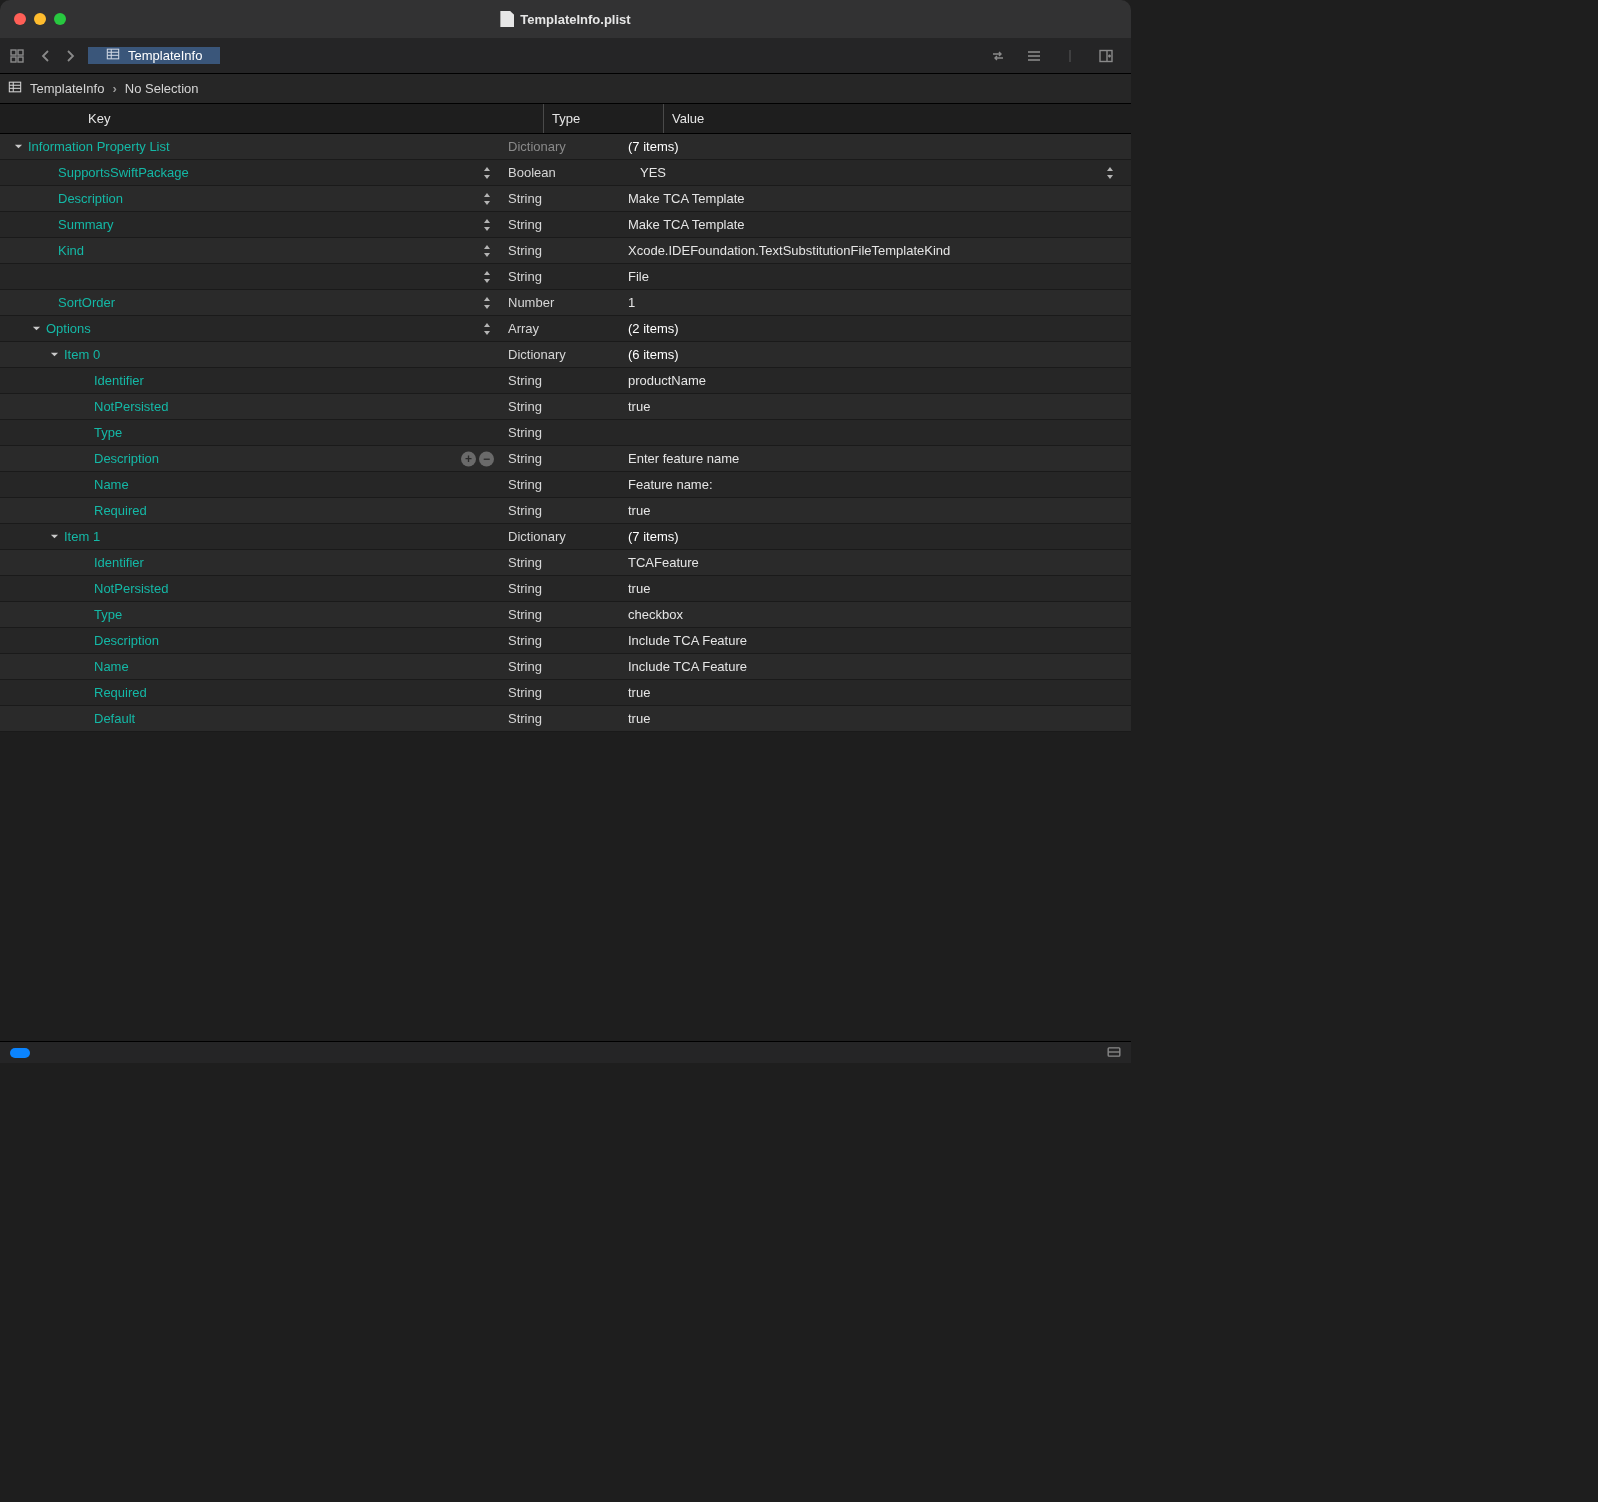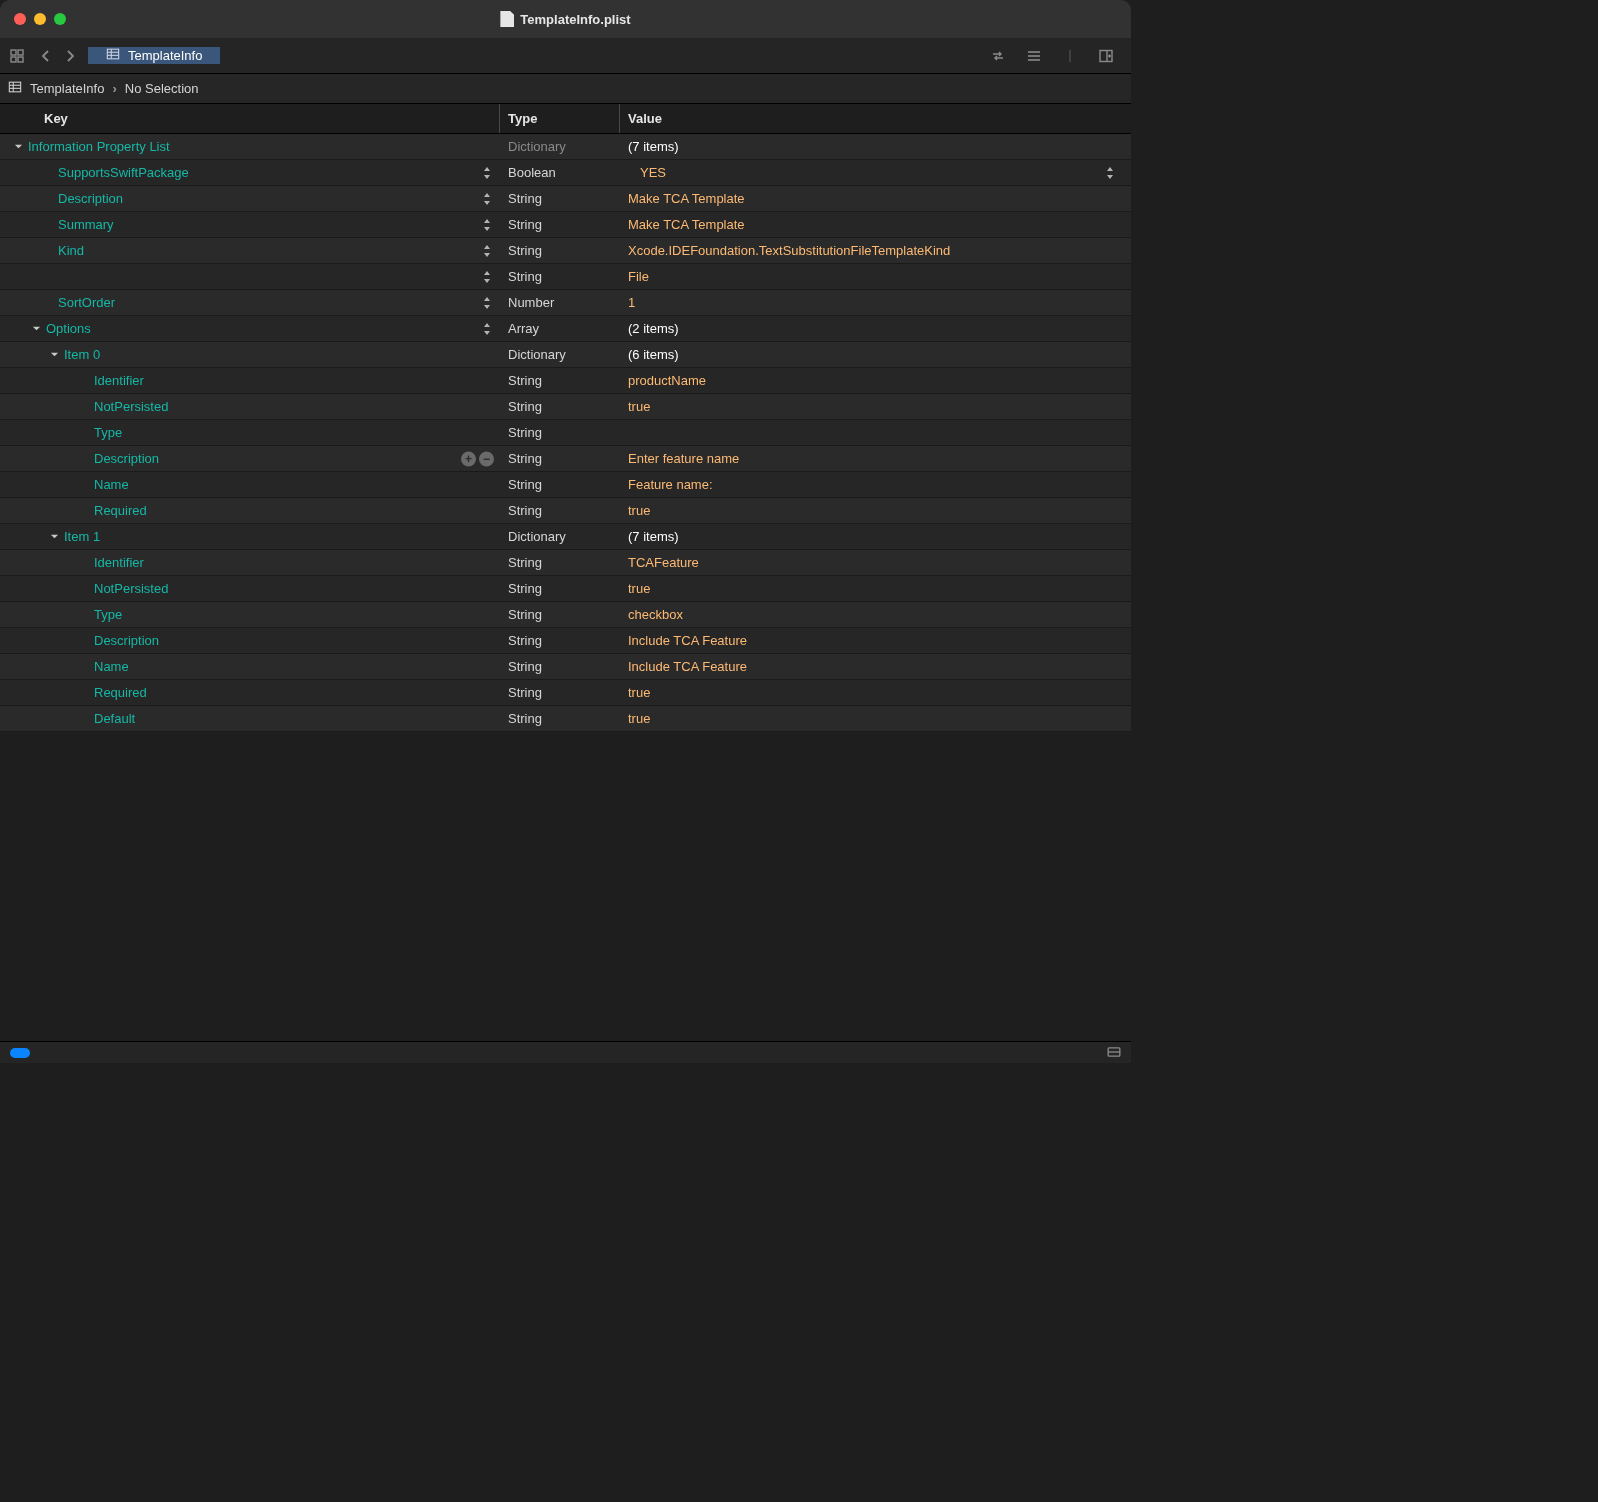--- a/index.html
+++ b/index.html
@@ -113,23 +113,24 @@
     }
     .header-row, .row {
       display: grid;
       grid-template-columns: 500px 120px 1fr;
       align-items: center;
       height: 26px;
     }
     .header-row {
       background: #1e1e1e;
       height: 30px;
-      font-weight: 700;
+      font-weight: 400;
       color: #e6e6e6;
       border-bottom: 1px solid #000;
+      padding-left: 44px;
     }
     .header-row .cell {
       height: 100%;
       display: flex;
       align-items: center;
       border-right: 1px solid #4a4a4a;
       padding-left: 8px;
     }
     .header-row .cell:last-child { border-right: none; }
     .header-row .cell.key { padding-left: 44px; }
@@ -148,21 +149,21 @@
       padding-left: 8px;
       overflow: hidden;
       white-space: nowrap;
     }
     .row .cell.key {
       position: relative;
       padding-right: 24px;
     }
     .row .cell.type { color: #d6d6d6; }
     .row .cell.type.dim { color: #8a8a8a; }
-    .row .cell.value { color: #fdba74; }
+    .row .cell.value { color: #e5e5e5; }
     .row .cell.value.dim { color: #ffffff; }
     .row .cell.value.indent { padding-left: 20px; }
 
     .disclosure {
       width: 12px; height: 12px;
       display: inline-flex;
       align-items: center; justify-content: center;
       margin-right: 4px;
       color: #cacaca;
       flex-shrink: 0;

